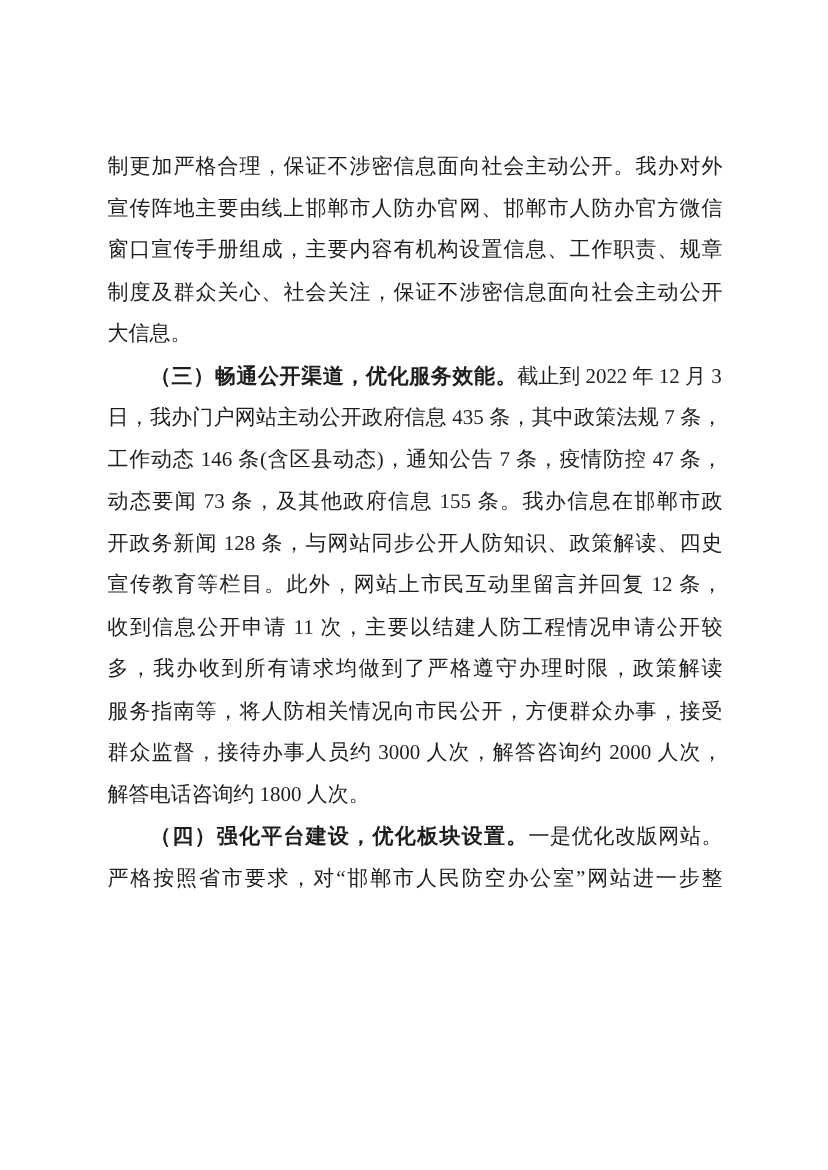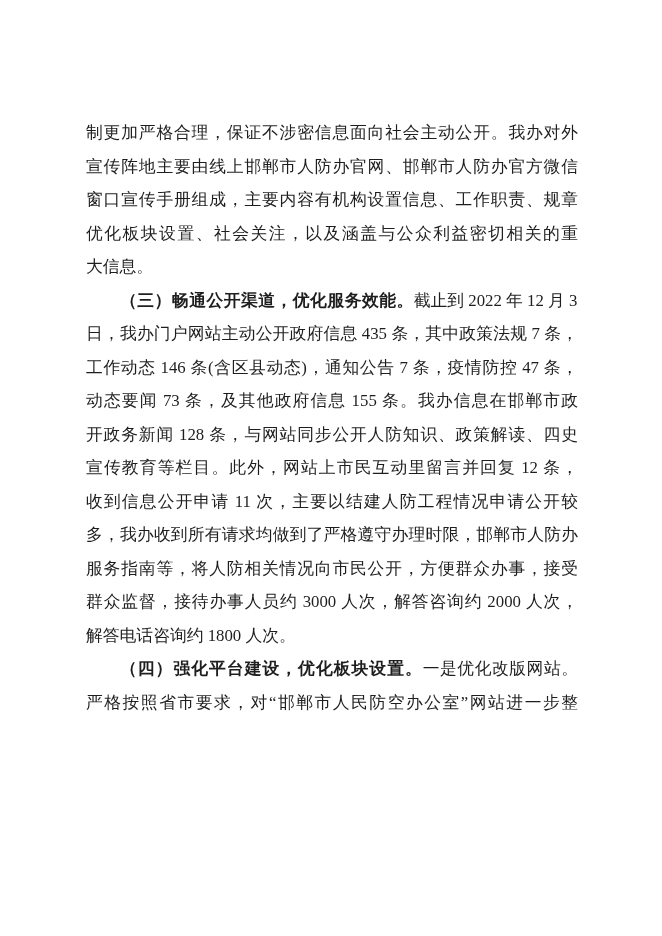--- a/index.html
+++ b/index.html
@@ -56,30 +56,30 @@
   }
 </style>
 </head>
 <body>
 
 <div class="doc-page">
   <div class="doc-body">
     <div class="line">制更加严格合理，保证不涉密信息面向社会主动公开。我办对外</div>
     <div class="line">宣传阵地主要由线上邯郸市人防办官网、邯郸市人防办官方微信</div>
     <div class="line">窗口宣传手册组成，主要内容有机构设置信息、工作职责、规章</div>
-    <div class="line">优化板块设置、社会关注，以及涵盖与公众利益密切相关的重</div>
+    <div class="line">制度及群众关心、社会关注，保证不涉密信息面向社会主动公开</div>
     <div class="line end">大信息。</div>
     <div class="line indent"><span class="bold-head">（三）畅通公开渠道，优化服务效能。</span><span>截止到 2022 年 12 月 31</span></div>
     <div class="line">日，我办门户网站主动公开政府信息 435 条，其中政策法规 7 条，</div>
     <div class="line">工作动态 146 条(含区县动态)，通知公告 7 条，疫情防控 47 条，</div>
     <div class="line">动态要闻 73 条，及其他政府信息 155 条。我办信息在邯郸市政</div>
     <div class="line">开政务新闻 128 条，与网站同步公开人防知识、政策解读、四史</div>
     <div class="line">宣传教育等栏目。此外，网站上市民互动里留言并回复 12 条，</div>
     <div class="line">收到信息公开申请 11 次，主要以结建人防工程情况申请公开较</div>
-    <div class="line">多，我办收到所有请求均做到了严格遵守办理时限，邯郸市人防办</div>
+    <div class="line">多，我办收到所有请求均做到了严格遵守办理时限，政策解读</div>
     <div class="line">服务指南等，将人防相关情况向市民公开，方便群众办事，接受</div>
     <div class="line">群众监督，接待办事人员约 3000 人次，解答咨询约 2000 人次，</div>
     <div class="line end">解答电话咨询约 1800 人次。</div>
     <div class="line indent"><span class="bold-head">（四）强化平台建设，优化板块设置。</span><span>一是优化改版网站。</span></div>
     <div class="line">严格按照省市要求，对“邯郸市人民防空办公室”网站进一步整</div>
   </div>
   <div class="page-number">- 3 -</div>
 </div>
 
 </body></html>

